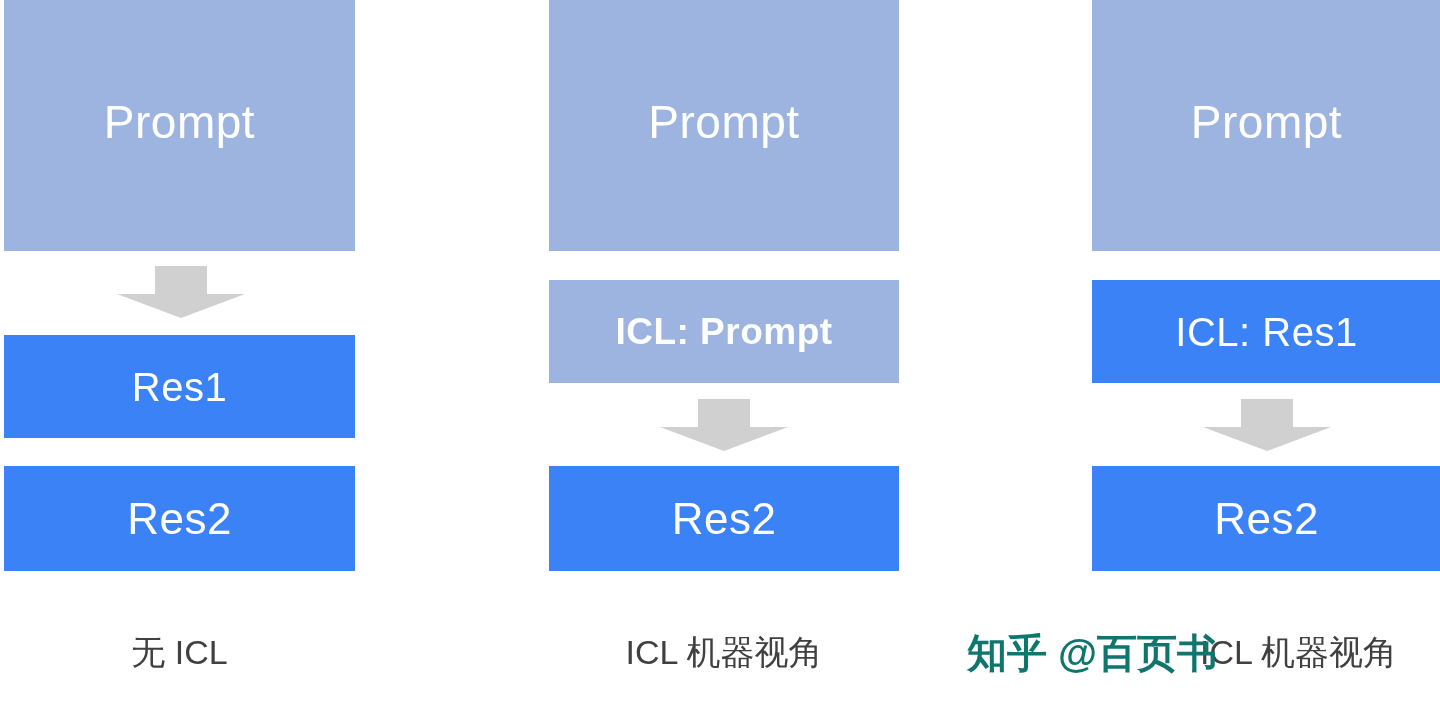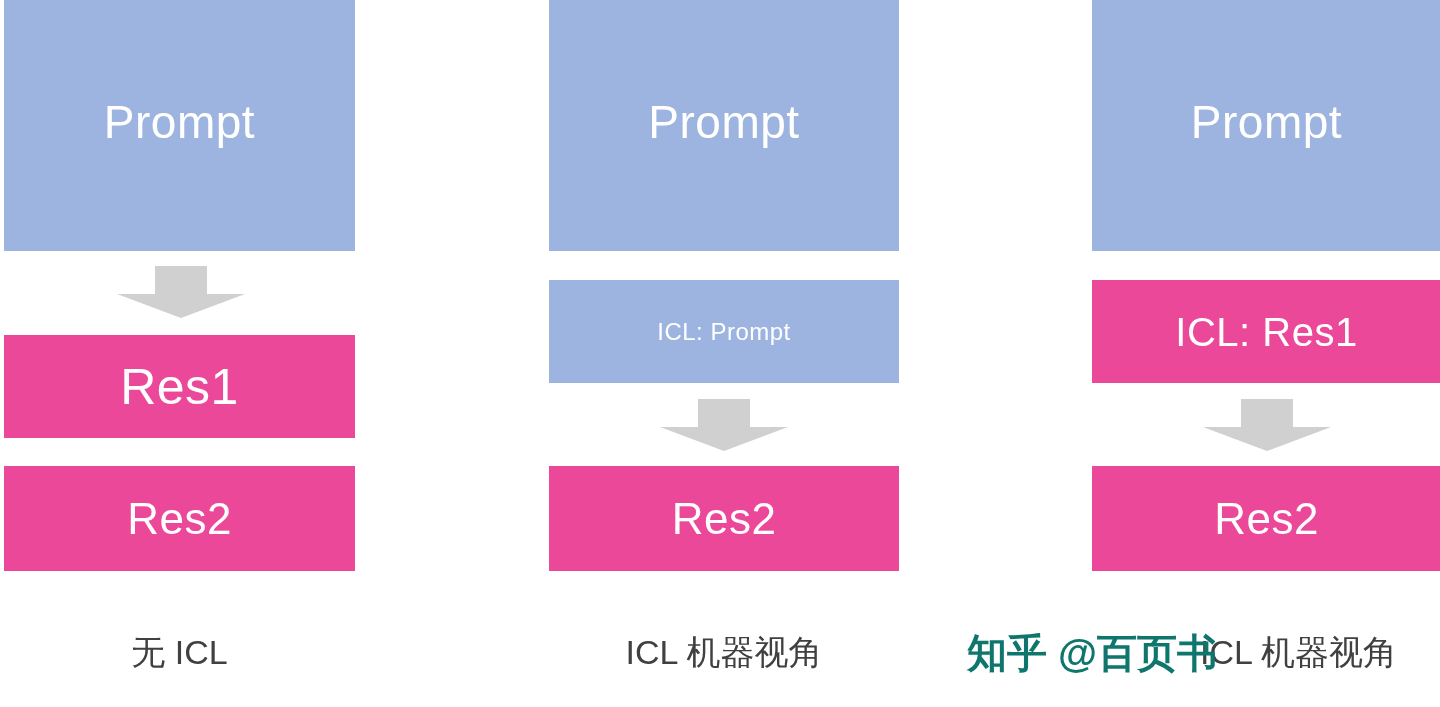--- a/index.html
+++ b/index.html
@@ -30,21 +30,21 @@
     display: flex;
     align-items: center;
     justify-content: center;
     box-sizing: border-box;
     color: #ffffff;
     font-weight: 400;
     letter-spacing: 0.5px;
     user-select: none;
   }
   .box-blue   { background: #9DB4E0; }
-  .box-orange { background: #ec4899; text-align: center; }
+  .box-orange { background: #3b82f6; text-align: center; }
 
   .box-label {
     display: block;
     line-height: 1;
     white-space: nowrap;
   }
 
   
   .arrow {
     position: absolute;
@@ -84,38 +84,38 @@
     <div class="box box-blue" style="left:0px; top:-8px; width:351px; height:259px; font-size:46px;">
       <span class="box-label">Prompt</span>
     </div>
 
     <div class="arrow" style="left:113px; top:266px; width:128px; height:52px;">
       <svg viewBox="0 0 128 52" preserveAspectRatio="none" aria-hidden="true">
         <polygon points="38,0 90,0 90,28 128,28 64,52 0,28 38,28" fill="#D0D0D0"></polygon>
       </svg>
     </div>
 
-    <div class="box box-orange" style="left:0px; top:335px; width:351px; height:103px; font-size:50px;">
+    <div class="box box-orange" style="left:0px; top:335px; width:351px; height:103px; font-size:40px;">
       <span class="box-label">Res1</span>
     </div>
 
     <div class="box box-orange" style="left:0px; top:466px; width:351px; height:105px; font-size:44px;">
       <span class="box-label">Res2</span>
     </div>
 
     <div class="caption" style="left:0px; top:635px; width:351px;">无 ICL</div>
   </div>
 
   <div>
 
     <div class="box box-blue" style="left:545px; top:-8px; width:350px; height:259px; font-size:46px;">
       <span class="box-label">Prompt</span>
     </div>
 
-    <div class="box box-blue" style="left:545px; top:280px; width:350px; height:103px; font-size:24px;">
+    <div class="box box-blue" style="left:545px; top:280px; width:350px; height:103px; font-size:37px;font-weight:bold;">
       <span class="box-label">ICL: Prompt</span>
     </div>
 
     <div class="arrow" style="left:656px; top:399px; width:128px; height:52px;">
       <svg viewBox="0 0 128 52" preserveAspectRatio="none" aria-hidden="true">
         <polygon points="38,0 90,0 90,28 128,28 64,52 0,28 38,28" fill="#D0D0D0"></polygon>
       </svg>
     </div>
 
     <div class="box box-orange" style="left:545px; top:466px; width:350px; height:105px; font-size:44px;">

